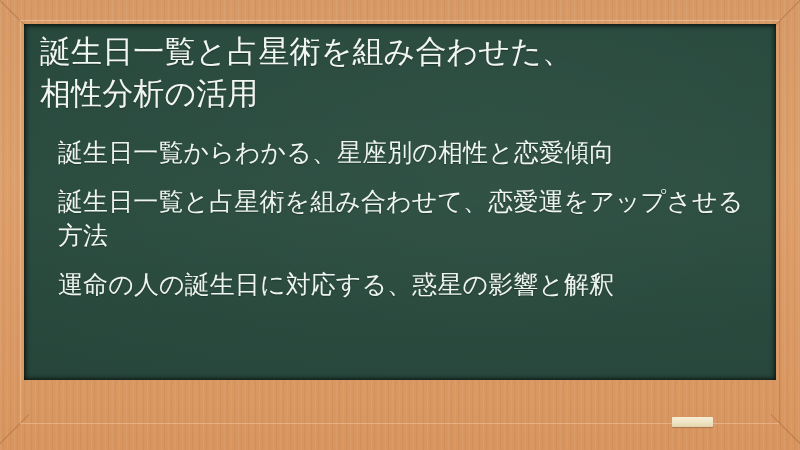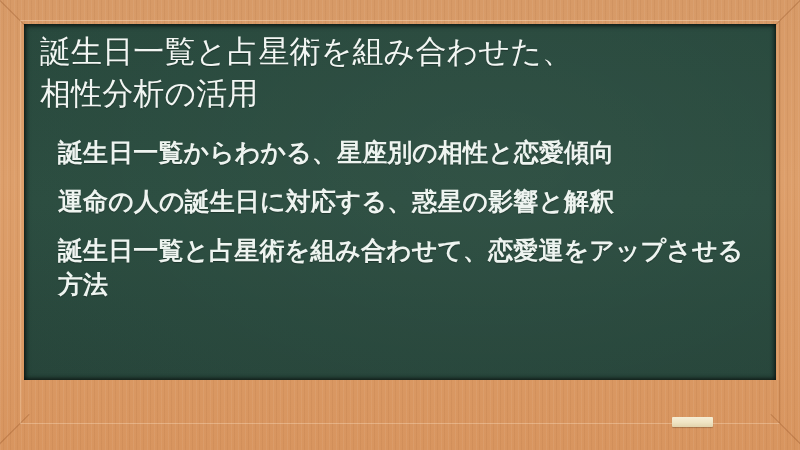--- a/index.html
+++ b/index.html
@@ -105,21 +105,21 @@
   
   .slide-list {
     list-style: none;
     margin: 20px 0 0 0;
     padding: 0 0 0 20px;
   }
   .slide-list li {
     color: #eef4f0;
     font-size: 25px;
     line-height: 34px;
-    font-weight: 700;
+    font-weight: 400;
     margin: 0 0 15px 0;
     letter-spacing: 0.1px;
     text-shadow: 0 1px 1px rgba(0,0,0,0.28);
   }
   .slide-list li:last-child { margin-bottom: 0; }
 
   
   .chalk-stick {
     position: absolute;
     left: 648px;
@@ -143,22 +143,22 @@
   <div class="frame-inner-bevel"></div>
 
   <div class="chalkboard">
     <div class="board-content">
 
       <h1 class="slide-title">誕生日一覧と占星術を組み合わせた、
 相性分析の活用</h1>
 
       <ul class="slide-list">
         <li>誕生日一覧からわかる、星座別の相性と恋愛傾向</li>
+        <li>誕生日一覧と占星術を組み合わせて、恋愛運をアップさせる方法</li>
         <li>運命の人の誕生日に対応する、惑星の影響と解釈</li>
-        <li>誕生日一覧と占星術を組み合わせて、恋愛運をアップさせる方法</li>
       </ul>
 
     </div>
 
     <div class="chalk-stick"></div>
   </div>
 
 </div>
 
 </body></html>

